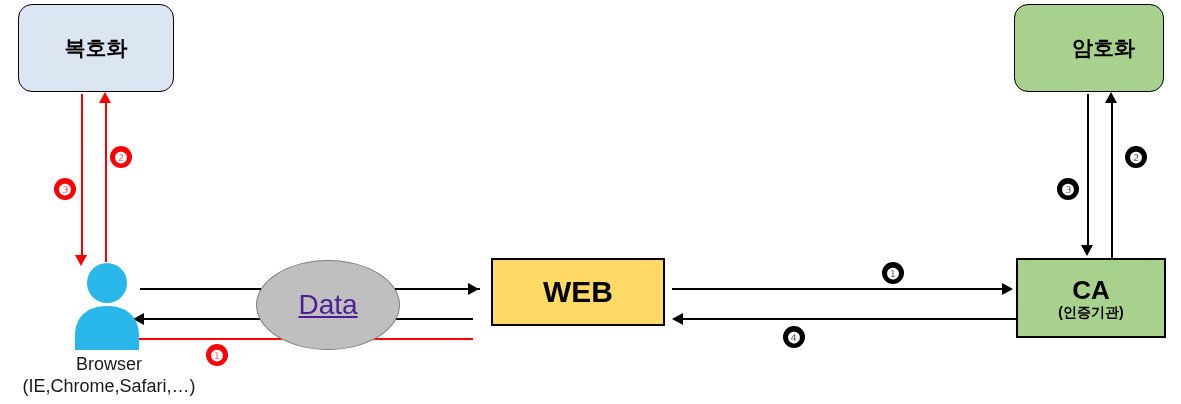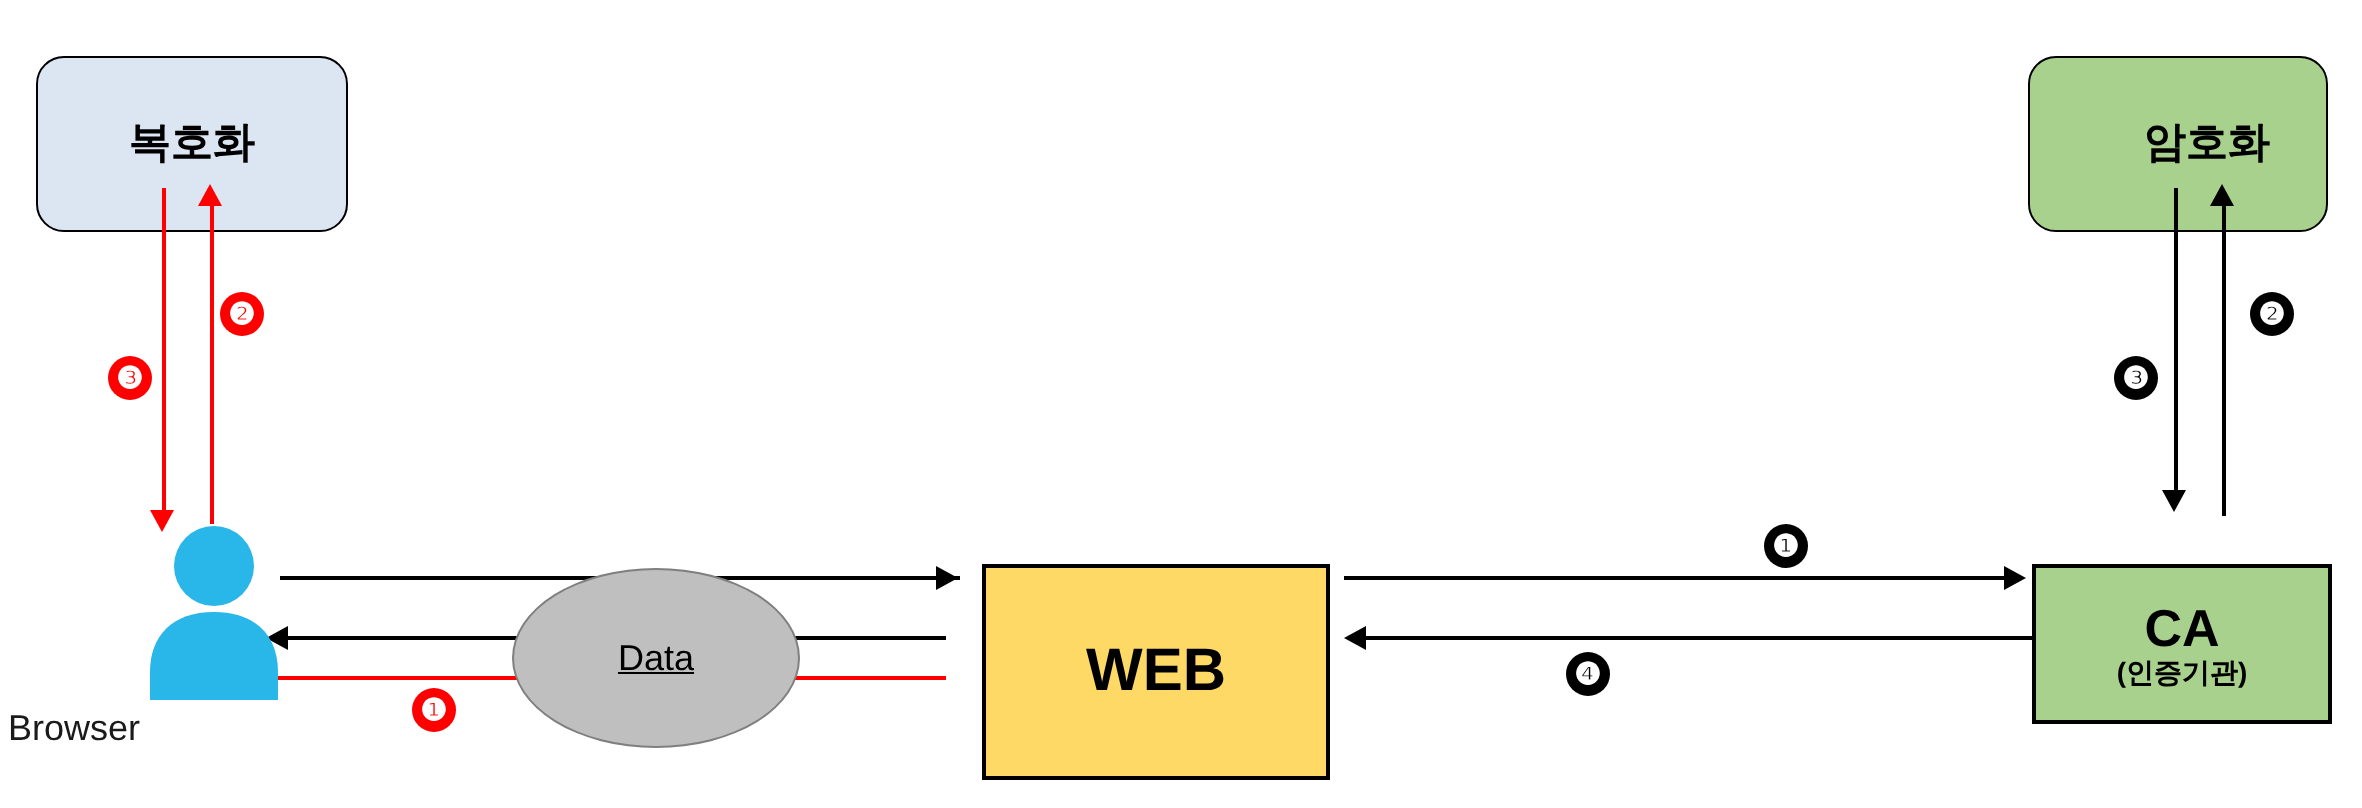--- a/index.html
+++ b/index.html
@@ -20,21 +20,20 @@
   .node {
     position: absolute;
     box-sizing: border-box;
     display: flex;
     flex-direction: column;
     align-items: center;
     justify-content: center;
     text-align: center;
     color: #000000;
     line-height: 1.12;
-    margin-top: 24px;
   }
   
   .rbox {
     border: 1.6px solid #000000;
     border-radius: 14px;
   }
   .rbox .l1 { font-size: 21px; font-weight: bold; letter-spacing: 0px; }
   .rbox .l2 { font-size: 17px; font-weight: bold; }
 
   #decryption-box {
@@ -43,52 +42,52 @@
   }
   #encryption-box {
     left: 1014px; top: 4px; width: 150px; height: 88px;
     background: #a9d18e;
     padding-left: 29px;
   }
 
   
   .sbox { border: 2px solid #000000; }
   #web-box {
-    left: 491px; top: 258px; width: 174px; height: 108px;
+    left: 491px; top: 258px; width: 174px; height: 68px;
     background: #ffd966;
   }
   #web-box .l1 { font-size: 30px; font-weight: bold; }
 
   #ca-box {
     left: 1016px; top: 258px; width: 150px; height: 80px;
     background: #a9d18e;
   }
   #ca-box .l1 { font-size: 26px; font-weight: bold; }
   #ca-box .l2 { font-size: 14px; font-weight: bold; }
 
   
   #data-ellipse {
     left: 256px; top: 260px; width: 144px; height: 90px;
     background: #bfbfbf;
     border: 1.6px solid #7f7f7f;
     border-radius: 50%;
     z-index: 4;
   }
-  #data-ellipse .l1 { font-size: 18px; color: #000000; text-decoration: underline; }
+  #data-ellipse .l1 { font-size: 28px; color: #4c1d95; text-decoration: underline; }
 
   
   #browser-actor {
     position: absolute;
     left: 4px; top: 262px; width: 210px; height: 140px;
   }
   #browser-actor svg { position: absolute; left: 58px; top: 0px; }
   #browser-caption {
     position: absolute;
     left: 0; top: 92px; width: 210px;
-    text-align: left;
+    text-align: center;
     font-size: 18px;
     color: #1a1a1a;
     line-height: 1.2;
   }
 
   
   .hline, .vline {
     position: absolute;
   }
   .hline { height: 0; border-top-style: solid; }
@@ -209,16 +208,17 @@
     <div class="l1">Data</div>
   </div>
 
   <div id="browser-actor">
     <svg width="90" height="92" viewBox="0 0 90 92">
       <circle cx="45" cy="21" r="20" fill="#29b6e8"></circle>
       <path d="M45 44 C24 44 13 56 13 74 L13 88 L77 88 L77 74 C77 56 66 44 45 44 Z" fill="#29b6e8"></path>
     </svg>
     <div id="browser-caption">
       <div>Browser</div>
+      <div>(IE,Chrome,Safari,…)</div>
     </div>
   </div>
 
 </div>
 
 </body></html>

